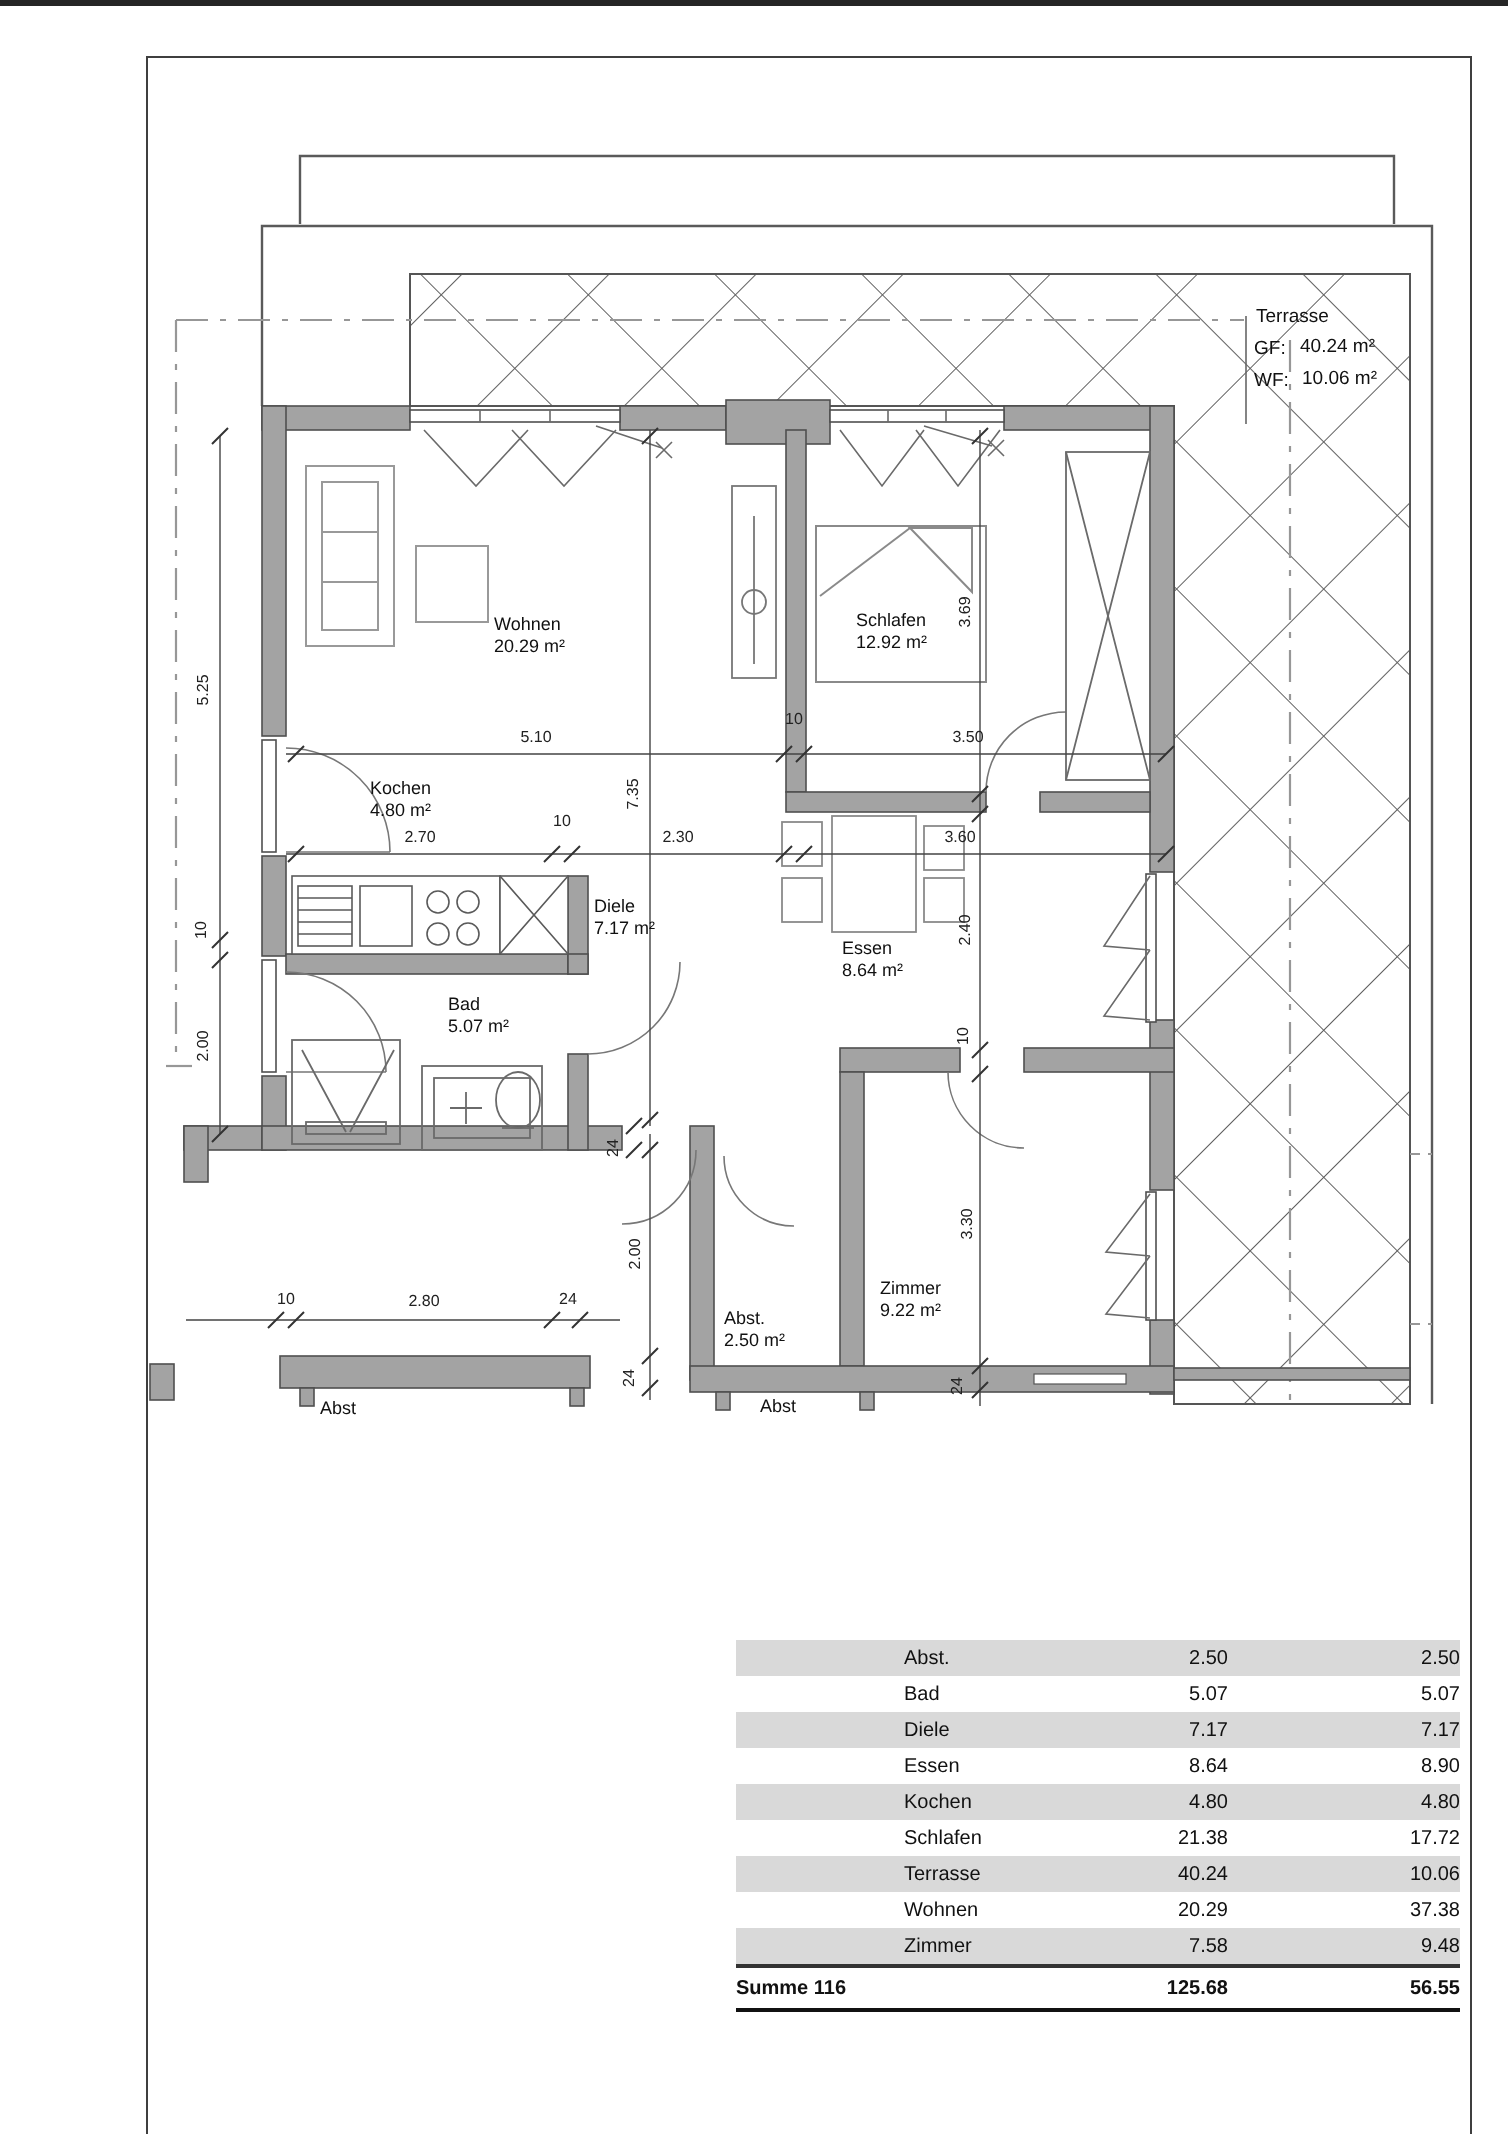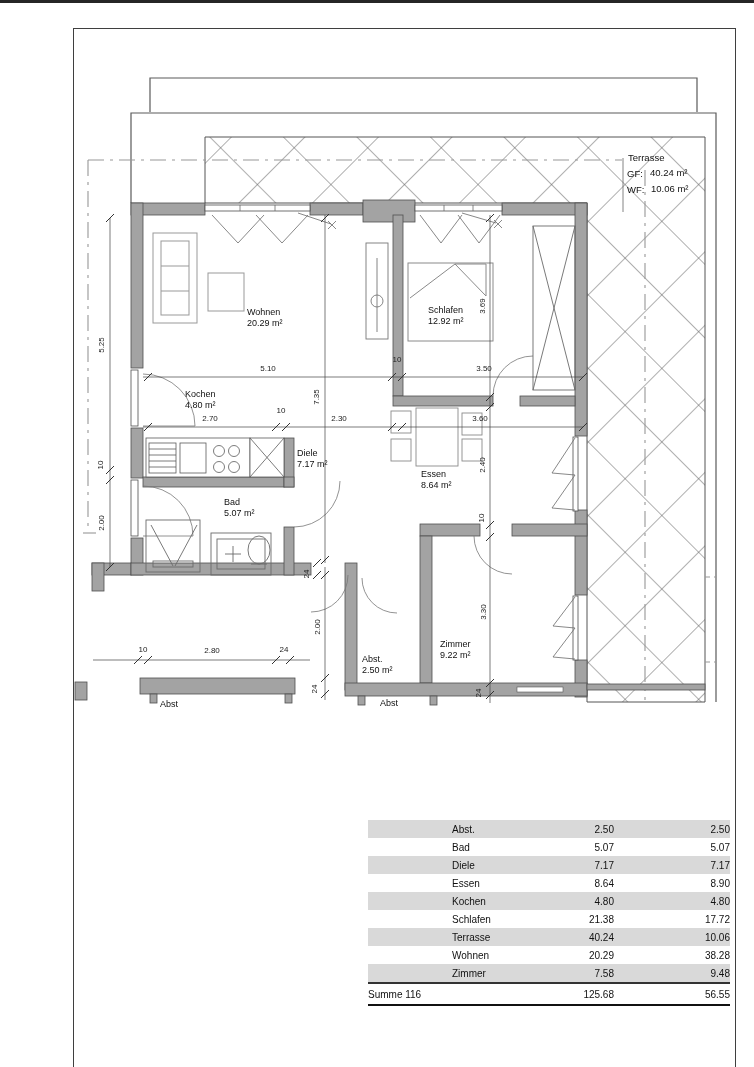--- a/index.html
+++ b/index.html
@@ -15,21 +15,21 @@
   .terr{font-size:9.5px;fill:#111;}
   .cut{font-size:9px;fill:#111;}
   
   .area-table{position:absolute;left:368px;top:820px;width:362px;font-size:10px;color:#111;}
   .t-head,.t-row,.t-sum{display:grid;grid-template-columns:84px 70px 92px 116px;align-items:center;}
   .t-head{font-weight:bold;height:17px;border-bottom:2.5px solid #111;}
   .t-group{font-weight:bold;height:15px;margin-top:9px;border-bottom:1.5px solid #4a4a4a;
            display:flex;align-items:center;}
   .t-row{height:18px;}
   .t-row.shade{background:#d9d9d9;}
-  .t-sum{height:20px;font-weight:normal;border-top:2px solid #333;border-bottom:2.5px solid #111;}
+  .t-sum{height:20px;font-weight:bold;border-top:2px solid #333;border-bottom:2.5px solid #111;}
   .num{text-align:right;}
   .span2{grid-column:1 / 3;}
 </style>
 </head>
 <body>
 
 <div class="page">
   <div class="top-bar"></div>
   <div class="doc-frame"></div>
 
@@ -295,21 +295,21 @@
     <div class="t-row shade">
       <div></div>
       <div>Terrasse</div>
       <div class="num">40.24</div>
       <div class="num">10.06</div>
     </div>
     <div class="t-row">
       <div></div>
       <div>Wohnen</div>
       <div class="num">20.29</div>
-      <div class="num">38.28</div>
+      <div class="num">37.38</div>
     </div>
     <div class="t-row shade">
       <div></div>
       <div>Zimmer</div>
       <div class="num">7.58</div>
       <div class="num">9.48</div>
     </div>
     <div class="t-sum">
       <div class="span2">Summe 116</div>
       <div class="num">125.68</div>

